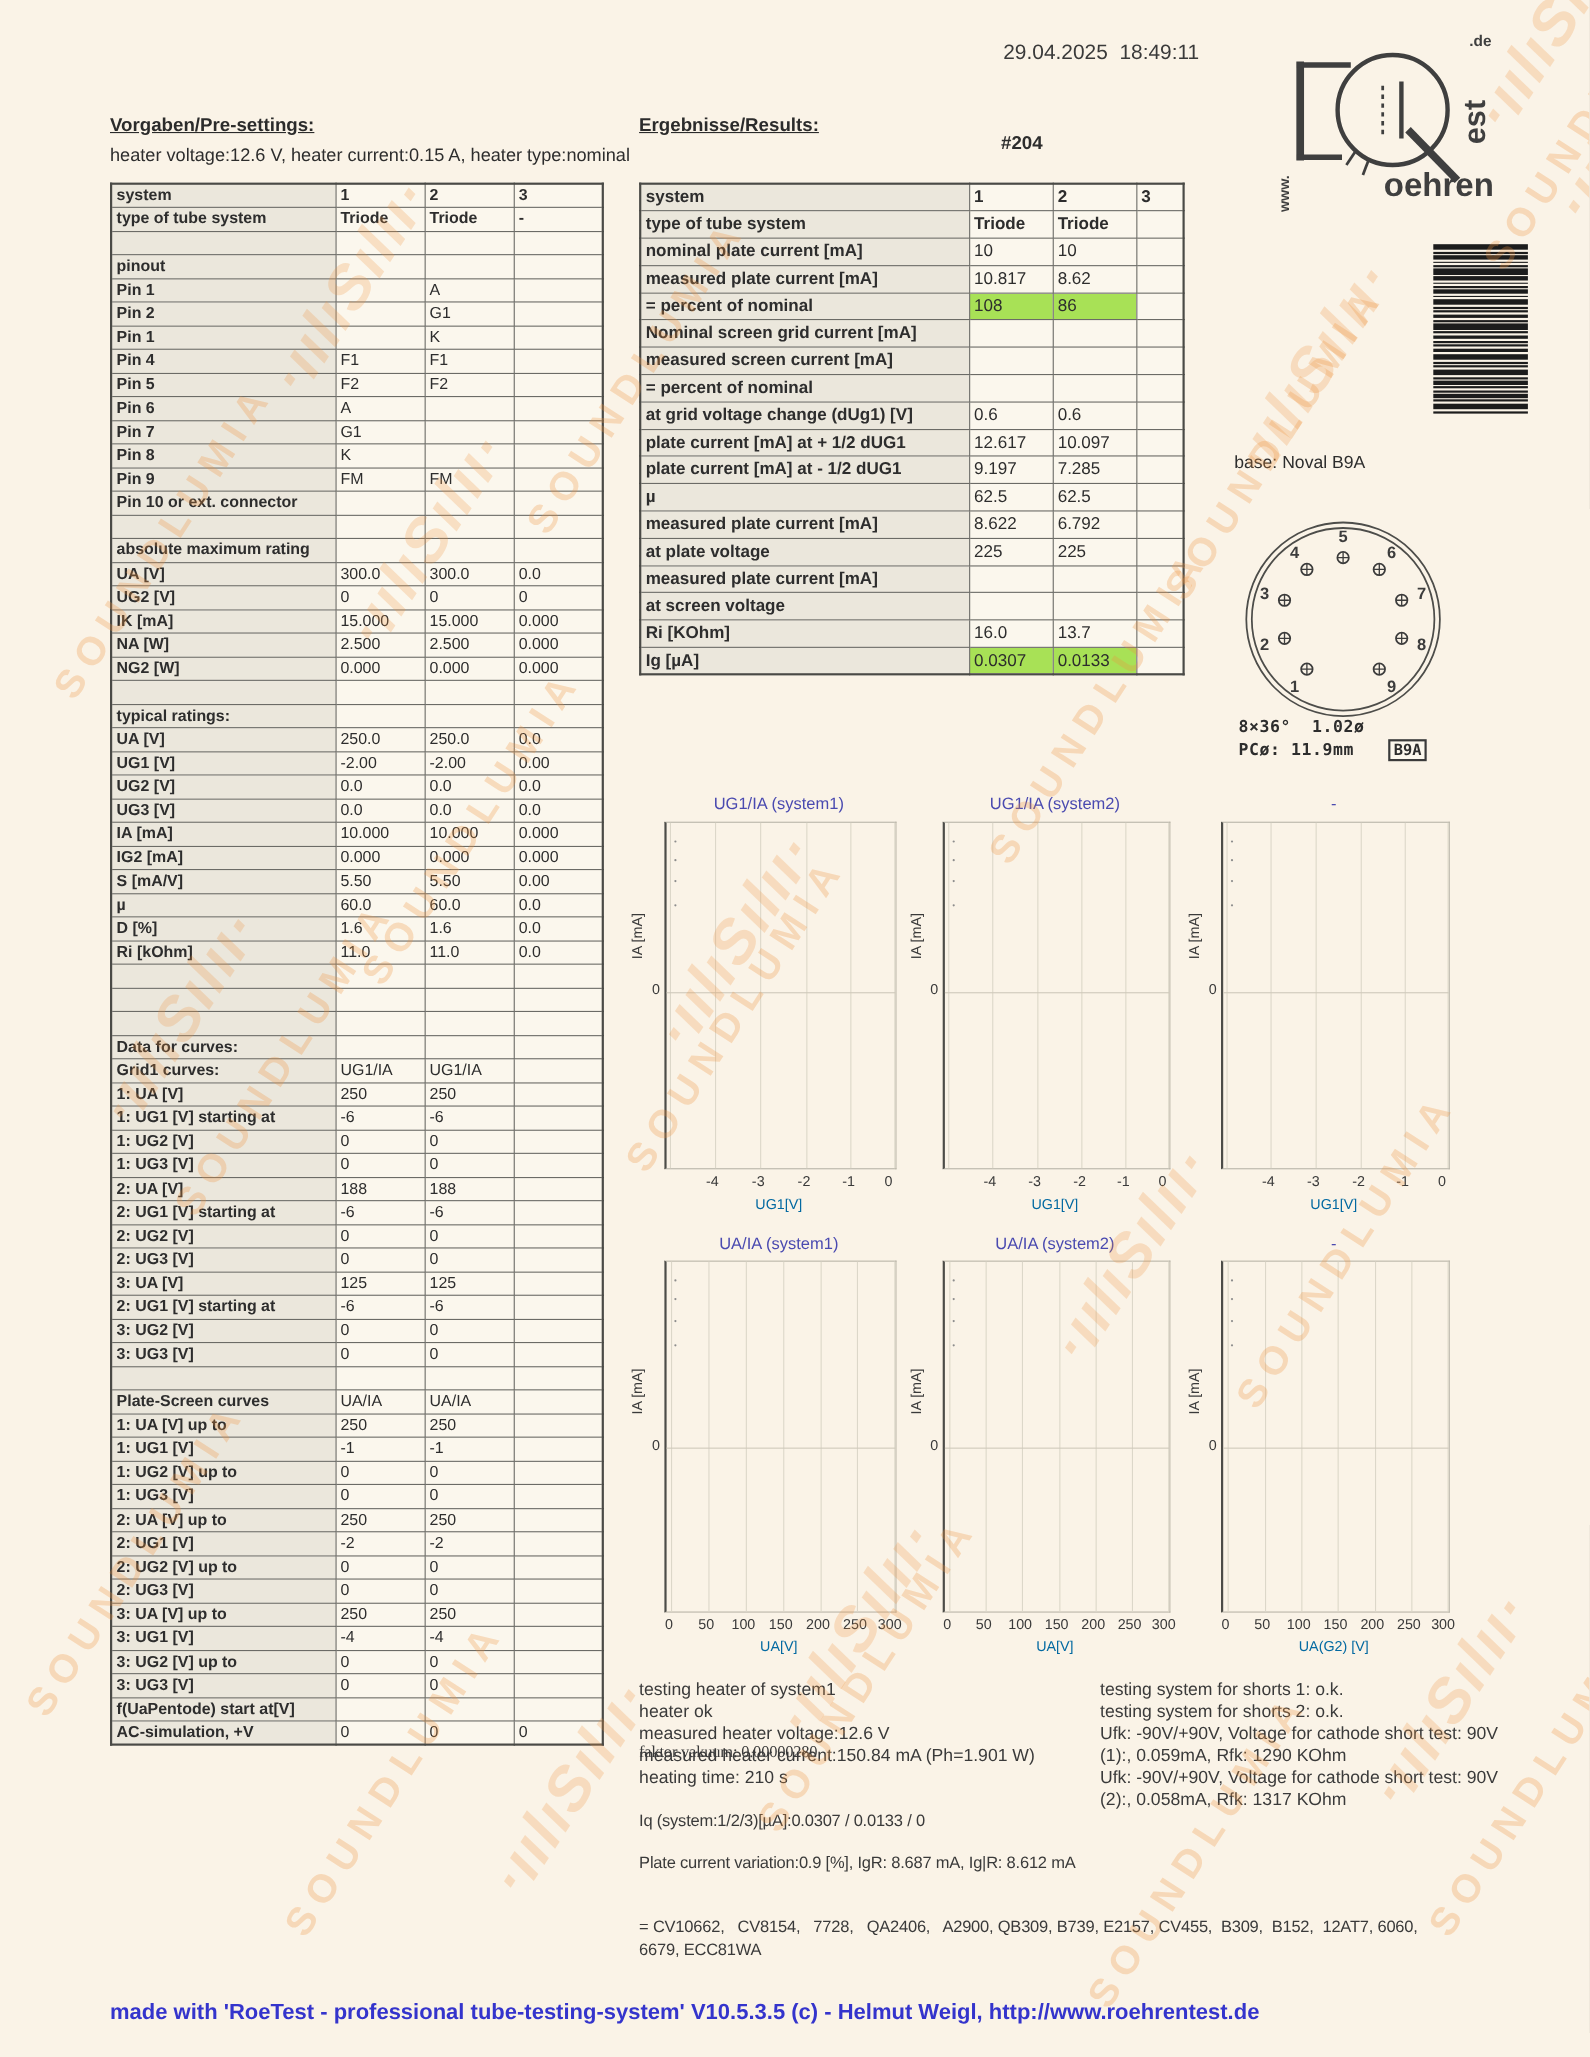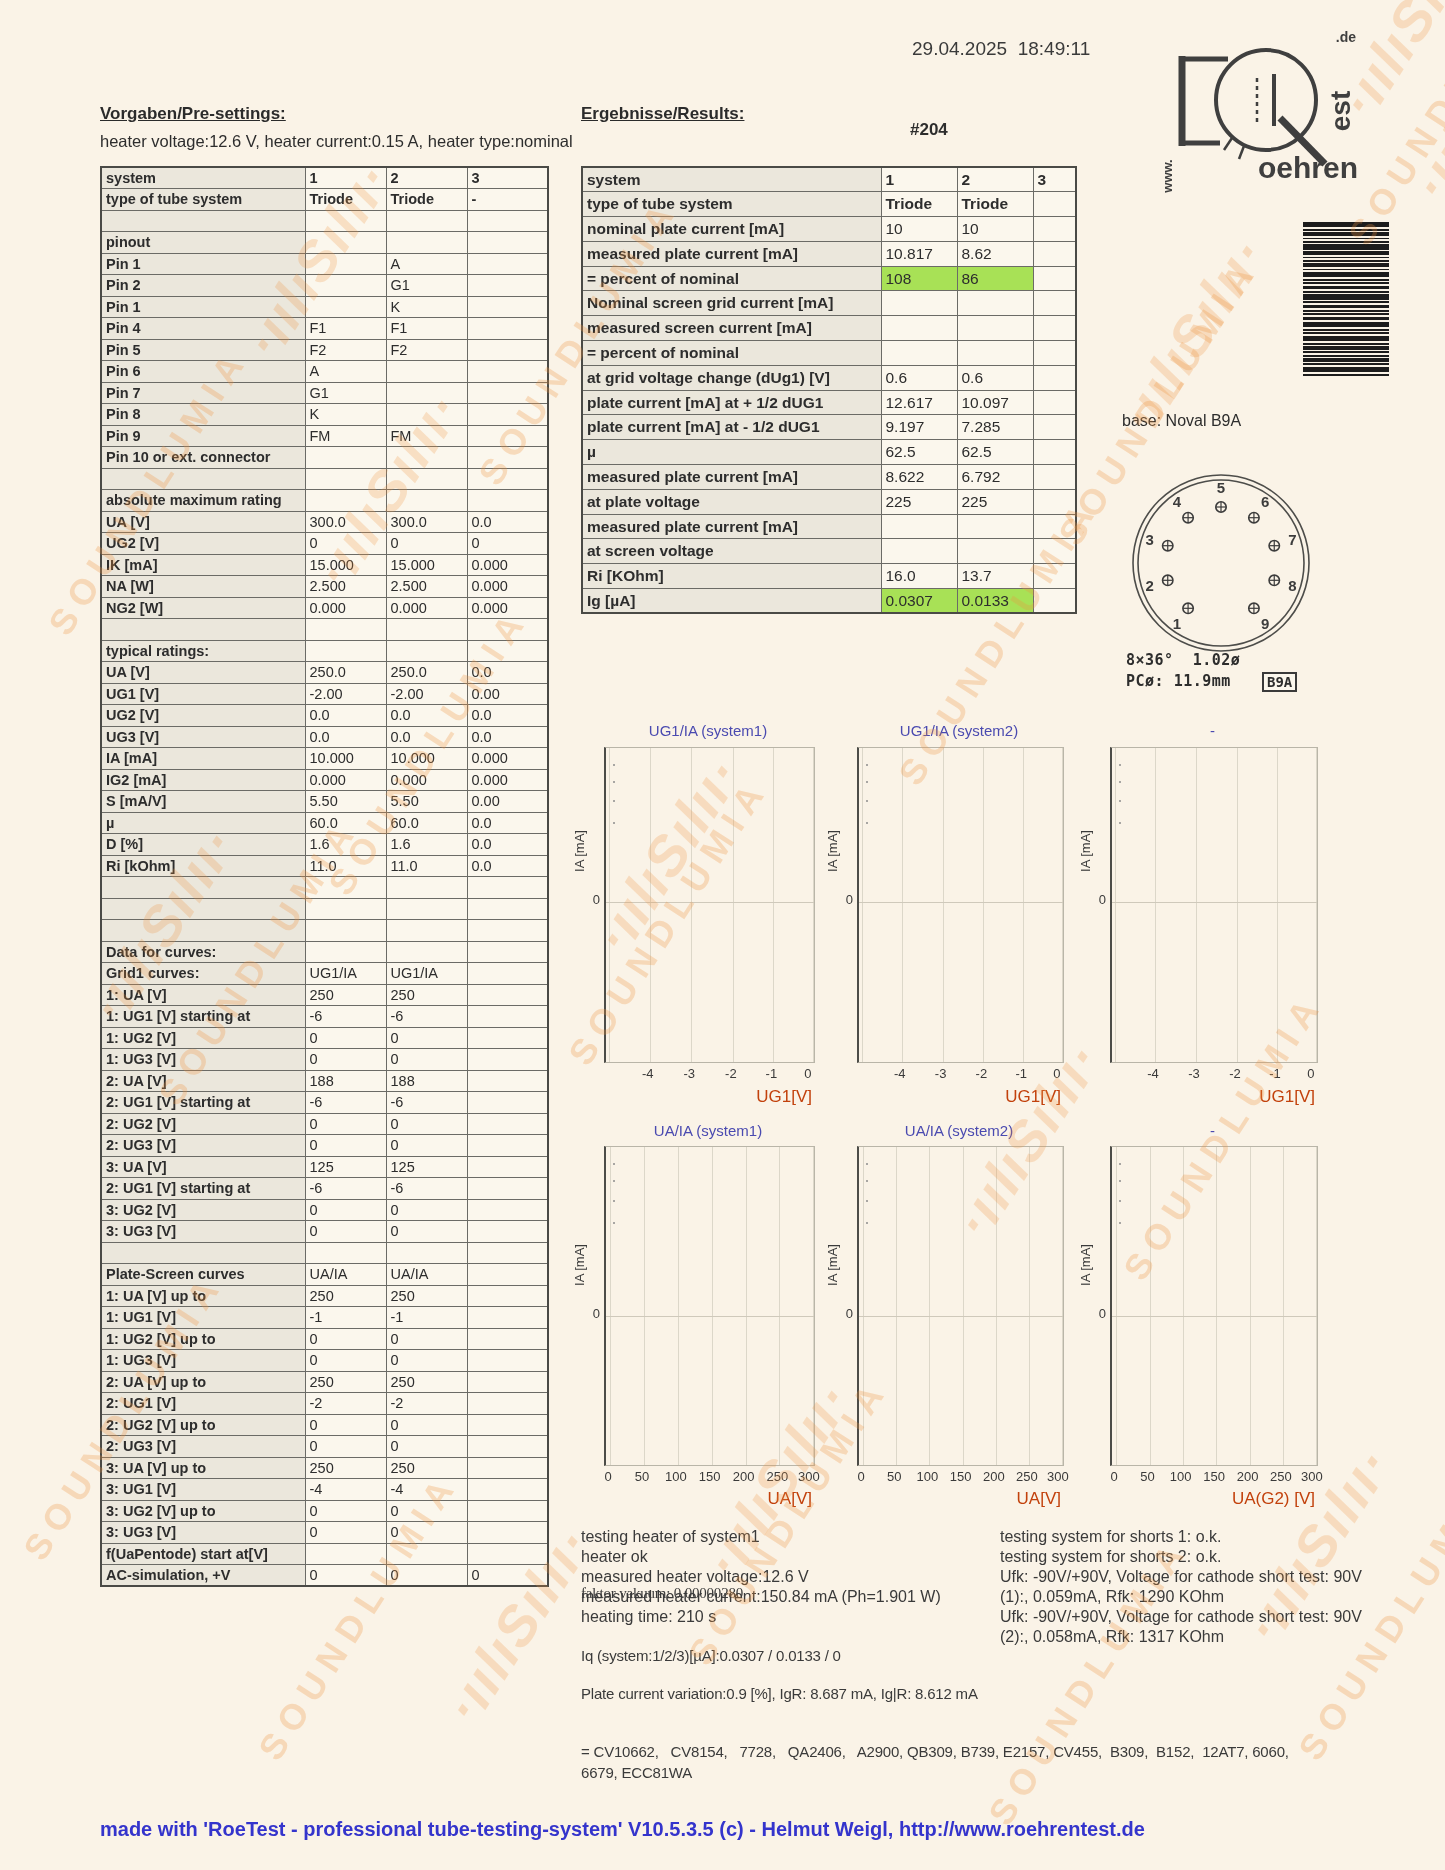--- a/index.html
+++ b/index.html
@@ -29,21 +29,21 @@
                font-size:15px;font-weight:bold;letter-spacing:.5px;line-height:21px;white-space:pre;}
   .b9a-badge{left:1262px;top:672px;font-family:"DejaVu Sans Mono",monospace;font-size:14px;
              font-weight:bold;border:2px solid #3a3a3a;padding:0 3px;background:#fbf7ed;}
   
   .chart-title{position:absolute;font-size:15px;color:#4a4ab0;text-align:center;}
   .plot{position:absolute;border:1px solid #b9b5a8;border-left:2px solid #4c4c48;}
   .grid-v{position:absolute;top:0;bottom:0;width:1px;background:#dcd7c9;}
   .zero-line{position:absolute;left:0;right:0;height:1px;background:#cfc9bb;}
   .xtick{position:absolute;font-size:13px;color:#3a3a3a;transform:translateX(-50%);}
   .ytick{position:absolute;font-size:13px;color:#3a3a3a;width:14px;text-align:right;}
-  .xlabel{position:absolute;font-size:17px;color:#c2410c;text-align:right;}
+  .xlabel{position:absolute;font-size:13px;color:#0369a1;text-align:center;}
   .ylabel{position:absolute;font-size:13px;color:#3a3a3a;width:80px;height:16px;text-align:center;
           transform:rotate(-90deg);}
   .dot{position:absolute;width:2px;height:2px;border-radius:50%;background:#8d8d8d;}
   
   .note-line{position:absolute;font-size:16px;line-height:20px;white-space:pre;color:#3a3a3a;}
   .note-small{font-size:15px;line-height:19px;letter-spacing:-.2px;}
   .footer{left:100px;top:1818px;font-size:20px;font-weight:bold;color:#3434cc;white-space:pre;}
   
   #barcode{left:1303px;top:222px;width:86px;height:158px;}
   #barcode .bar{position:absolute;left:0;right:0;background:#1c1c1c;}

